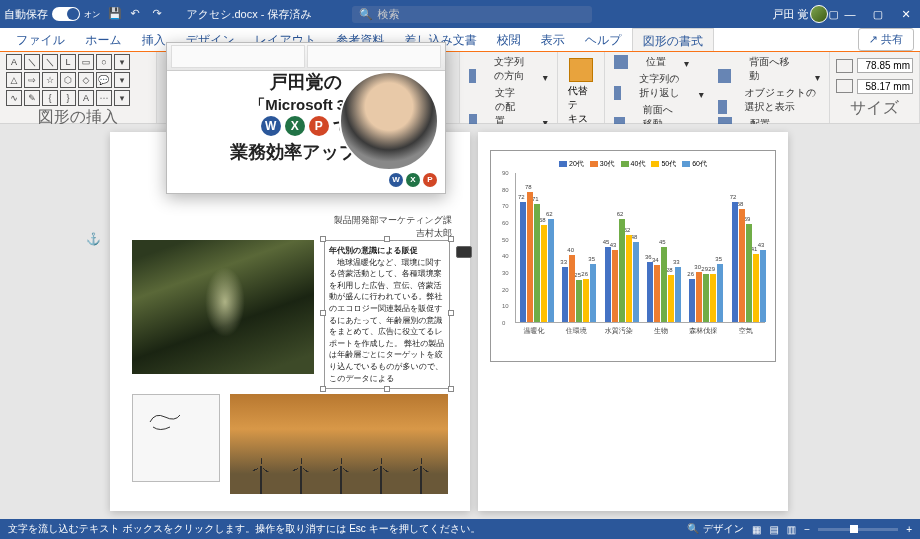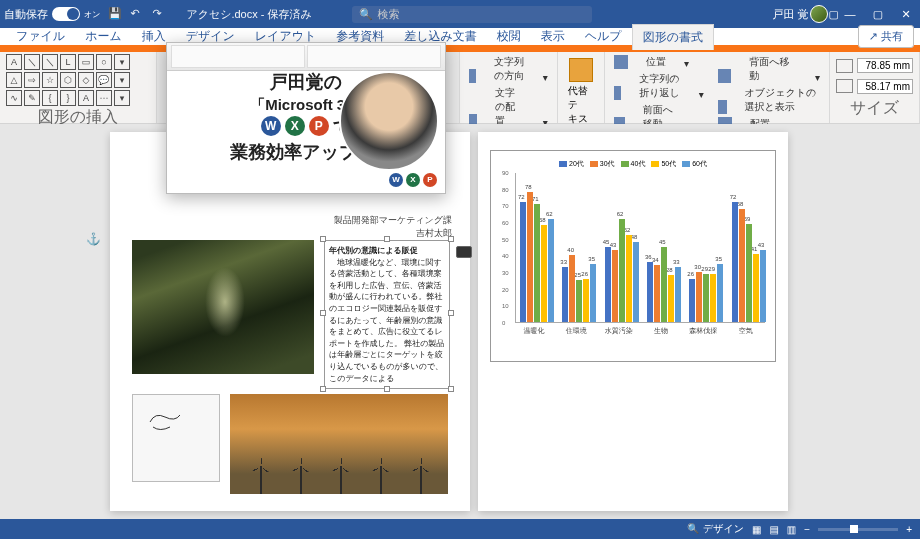--- a/index.html
+++ b/index.html
@@ -15,21 +15,21 @@
 .title-bar .doc-title { margin-left: 20px; opacity: .95; }
 .search-box { margin-left: 40px; background: #40649f; border-radius: 3px; padding: 2px 8px; width: 240px; display: flex; align-items: center; gap: 4px; }
 .search-box input { background: transparent; border: 0; color: #fff; font-size: 11px; width: 100%; outline: none; }
 .search-box input::placeholder { color: #ccc; }
 .title-right { margin-left: auto; display: flex; align-items: center; gap: 1px; }
 .avatar { width: 18px; height: 18px; border-radius: 50%; background: linear-gradient(135deg, #7fa650, #3c5a14); border: 1px solid #fff; }
 .win-controls { display: flex; gap: 8px; }
 .win-controls span { width: 20px; text-align: center; }
 
 
-.tabs { height: 24px; background: #fff; border-bottom: 7px solid #f97316; display: flex; align-items: center; padding-left: 6px; font-size: 12px; }
+.tabs { height: 24px; background: #fff; border-bottom: 1px solid #f97316; display: flex; padding-left: 6px; font-size: 12px; }
 .tab { padding: 4px 10px; color: #2b579a; cursor: pointer; }
 .tab.active { background: #f3f2f1; border: 1px solid #d4d4d4; border-bottom: 0; color: #2b579a; font-weight: 500; }
 .share-btn { margin-left: auto; padding: 3px 10px; background: #fff; border: 1px solid #bfbfbf; border-radius: 3px; font-size: 11px; color: #2b579a; display: flex; align-items: center; gap: 3px; margin-right: 6px; }
 
 
 .ribbon { height: 72px; background: #f3f2f1; border-bottom: 1px solid #d4d4d4; display: flex; position: relative; }
 .r-group { border-right: 1px solid #d9d9d9; padding: 2px 6px; display: flex; flex-direction: column; justify-content: space-between; }
 .r-group-label { font-size: 16px; color: #666; text-align: center; margin-top: 1px; }
 .shapes-grid { display: grid; grid-template-columns: repeat(7, 16px); grid-template-rows: repeat(3, 16px); gap: 2px; }
 .shape-cell { width: 16px; height: 16px; border: 1px solid #555; font-size: 9px; text-align: center; line-height: 14px; color: #444; }
@@ -392,20 +392,21 @@
             <div class="bar" style="height: 68.3333px; background: rgb(255, 192, 0);"></div>
             <div class="bar" style="height: 71.6667px; background: rgb(91, 155, 213);"></div>
           </div>
           <div class="xcat" style="left: 209.667px;">空気</div>
         </div>
     </div>
   </div>
 </div>
 
 <div class="status-bar">
+  <span>文字を流し込むテキスト ボックスをクリックします。操作を取り消すには Esc キーを押してください。</span>
   <div class="right">
     <span>🔍 <span>デザイン</span></span>
     <span>▦</span>
     <span>▤</span>
     <span>▥</span>
     <span>−</span>
     <div class="zoom-slider"></div>
     <span>+</span>
   </div>
 </div>

